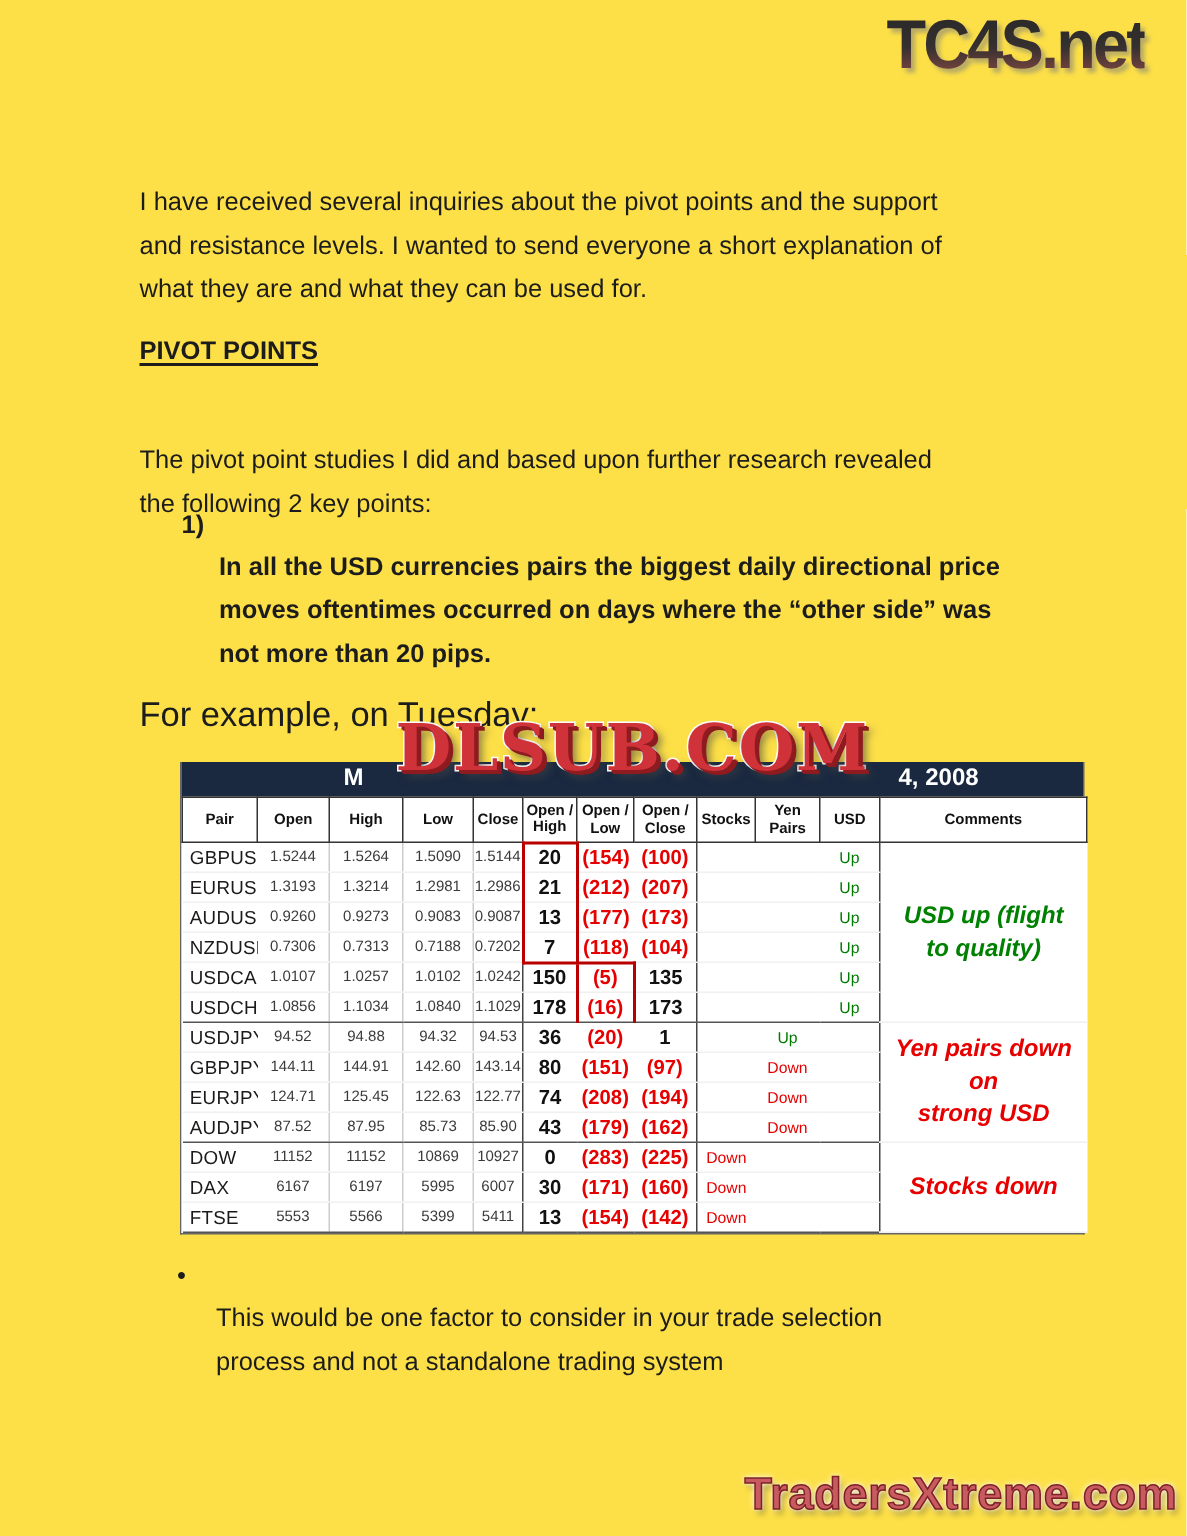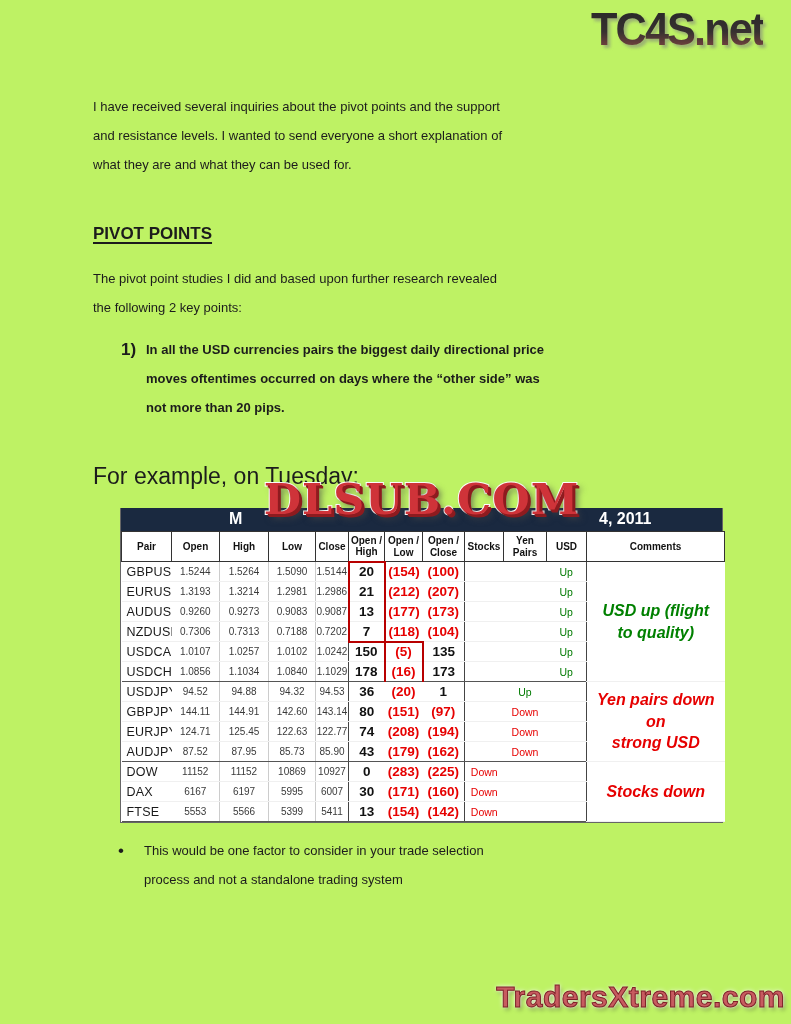--- a/index.html
+++ b/index.html
@@ -1,22 +1,22 @@
 <!DOCTYPE html>
 <html><head>
 <meta charset="utf-8">
 <style>
   * { margin:0; padding:0; box-sizing:border-box; }
   html,body { background:#ffffff; }
   body { font-family:"Liberation Sans", sans-serif; color:#1c1c1c; }
   .page {
-    position:relative; width:791px; height:1024px; background:#bef264;
+    position:relative; width:791px; height:1024px; background:#fde047;
     overflow:hidden; margin:0 auto;
   }
-  .prose { font-size:13px; line-height:29px; white-space:pre-line; }
+  .prose { font-size:17px; line-height:29px; white-space:pre-line;margin-top:28px; }
 
   
   .tc4s {
     position:absolute; top:2px; right:28px;
     font-family:"Liberation Sans", sans-serif; font-weight:800; font-size:46px; letter-spacing:-2px;
     background:linear-gradient(180deg,#262626 0%,#363030 55%,#7d4640 88%,#8a524a 100%);
     -webkit-background-clip:text; background-clip:text; color:transparent;
     filter:drop-shadow(3px 3px 1.5px rgba(125,125,125,.55));
     transform:scaleX(.94); transform-origin:right center;
   }
@@ -105,21 +105,21 @@
     <span class="prose">In all the USD currencies pairs the biggest daily directional price
 moves oftentimes occurred on days where the “other side” was
 not more than 20 pips.</span>
   </div>
 
   <div class="example">For example, on Tuesday:</div>
 
   <div class="tablewrap">
     <div class="titlebar">
       <span class="title-left">M</span>
-      <span class="title-right">4, 2011</span>
+      <span class="title-right">4, 2008</span>
     </div>
     <table>
         <colgroup>
           <col style="width: 50px;">
           <col style="width: 48px;">
           <col style="width: 49px;">
           <col style="width: 47px;">
           <col style="width: 33px;">
           <col style="width: 36px;">
           <col style="width: 38px;">

